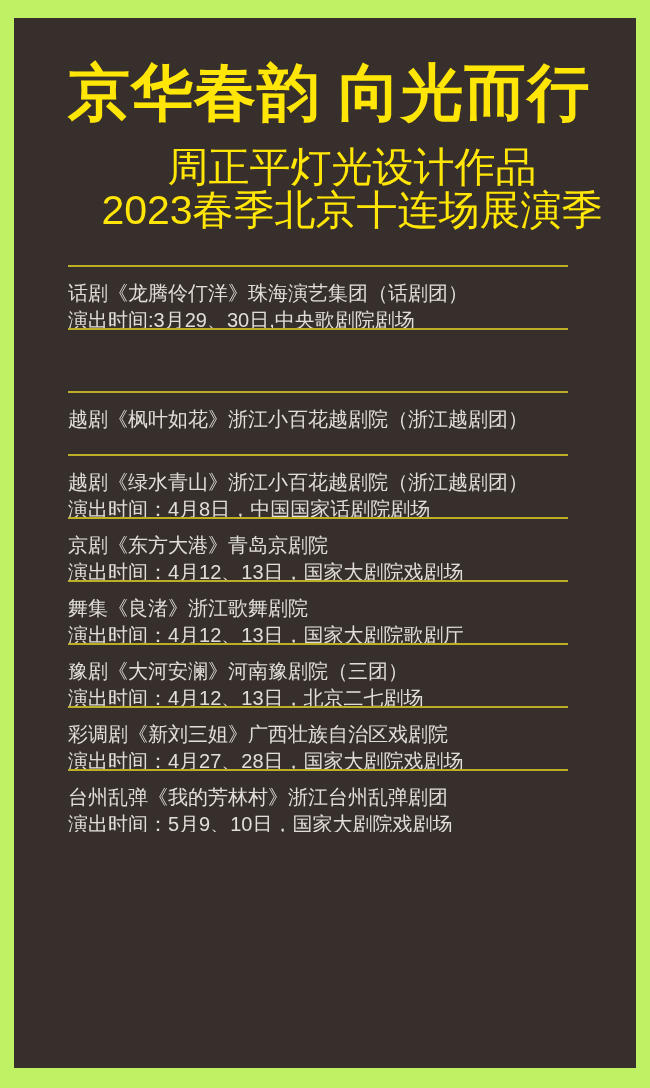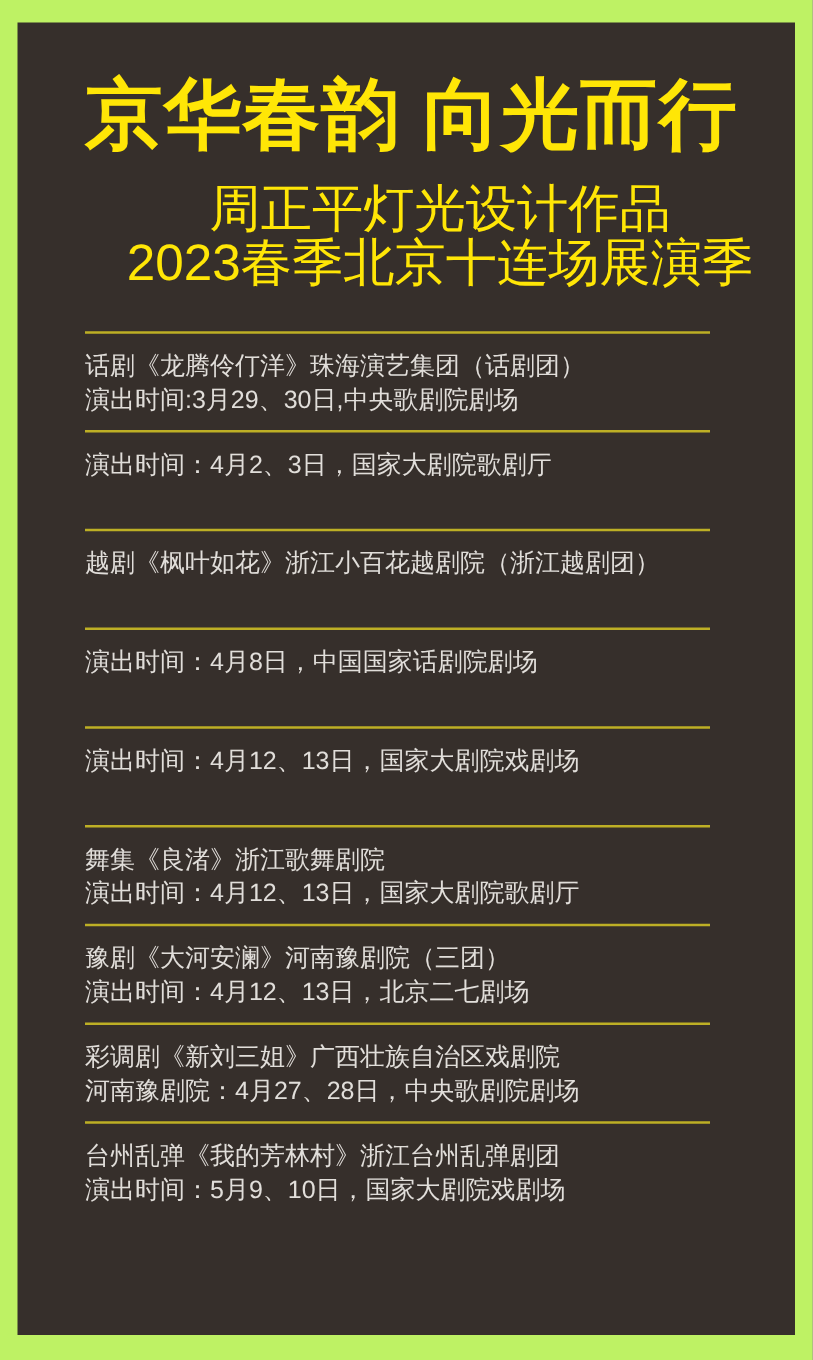--- a/index.html
+++ b/index.html
@@ -45,21 +45,21 @@
   }
   .subtitle + .subtitle { margin-top: 0; }
 
   .events {
     margin-top: 33px;
     width: 500px;
   }
 
   .event {
     box-sizing: border-box;
-    height: 79px;
+    height: 63px;
     border-top: 2px solid #BDAF25;
     padding-top: 13px;
     overflow: hidden;
   }
 
   .event-title, .event-time {
     font-size: 20px;
     line-height: 27px;
     color: #E1DEDA;
     white-space: nowrap;
@@ -78,48 +78,49 @@
     </div>
 
     <div class="events">
 
       <div class="event">
         <div class="event-title">话剧《龙腾伶仃洋》珠海演艺集团（话剧团）</div>
         <div class="event-time">演出时间:3月29、30日,中央歌剧院剧场</div>
       </div>
 
       <div class="event">
-        <div class="event-time">演出时间：4月2、3日，国家大剧院歌剧厅</div>
       </div>
 
       <div class="event">
         <div class="event-title">越剧《枫叶如花》浙江小百花越剧院（浙江越剧团）</div>
       </div>
 
       <div class="event">
+        <div class="event-title">越剧《绿水青山》浙江小百花越剧院（浙江越剧团）</div>
         <div class="event-time">演出时间：4月8日，中国国家话剧院剧场</div>
       </div>
 
       <div class="event">
+        <div class="event-title">京剧《东方大港》青岛京剧院</div>
         <div class="event-time">演出时间：4月12、13日，国家大剧院戏剧场</div>
       </div>
 
       <div class="event">
         <div class="event-title">舞集《良渚》浙江歌舞剧院</div>
         <div class="event-time">演出时间：4月12、13日，国家大剧院歌剧厅</div>
       </div>
 
       <div class="event">
         <div class="event-title">豫剧《大河安澜》河南豫剧院（三团）</div>
         <div class="event-time">演出时间：4月12、13日，北京二七剧场</div>
       </div>
 
       <div class="event">
         <div class="event-title">彩调剧《新刘三姐》广西壮族自治区戏剧院</div>
-        <div class="event-time">河南豫剧院：4月27、28日，中央歌剧院剧场</div>
+        <div class="event-time">演出时间：4月27、28日，国家大剧院戏剧场</div>
       </div>
 
       <div class="event">
         <div class="event-title">台州乱弹《我的芳林村》浙江台州乱弹剧团</div>
         <div class="event-time">演出时间：5月9、10日，国家大剧院戏剧场</div>
       </div>
 
 
     </div>
   </div>

